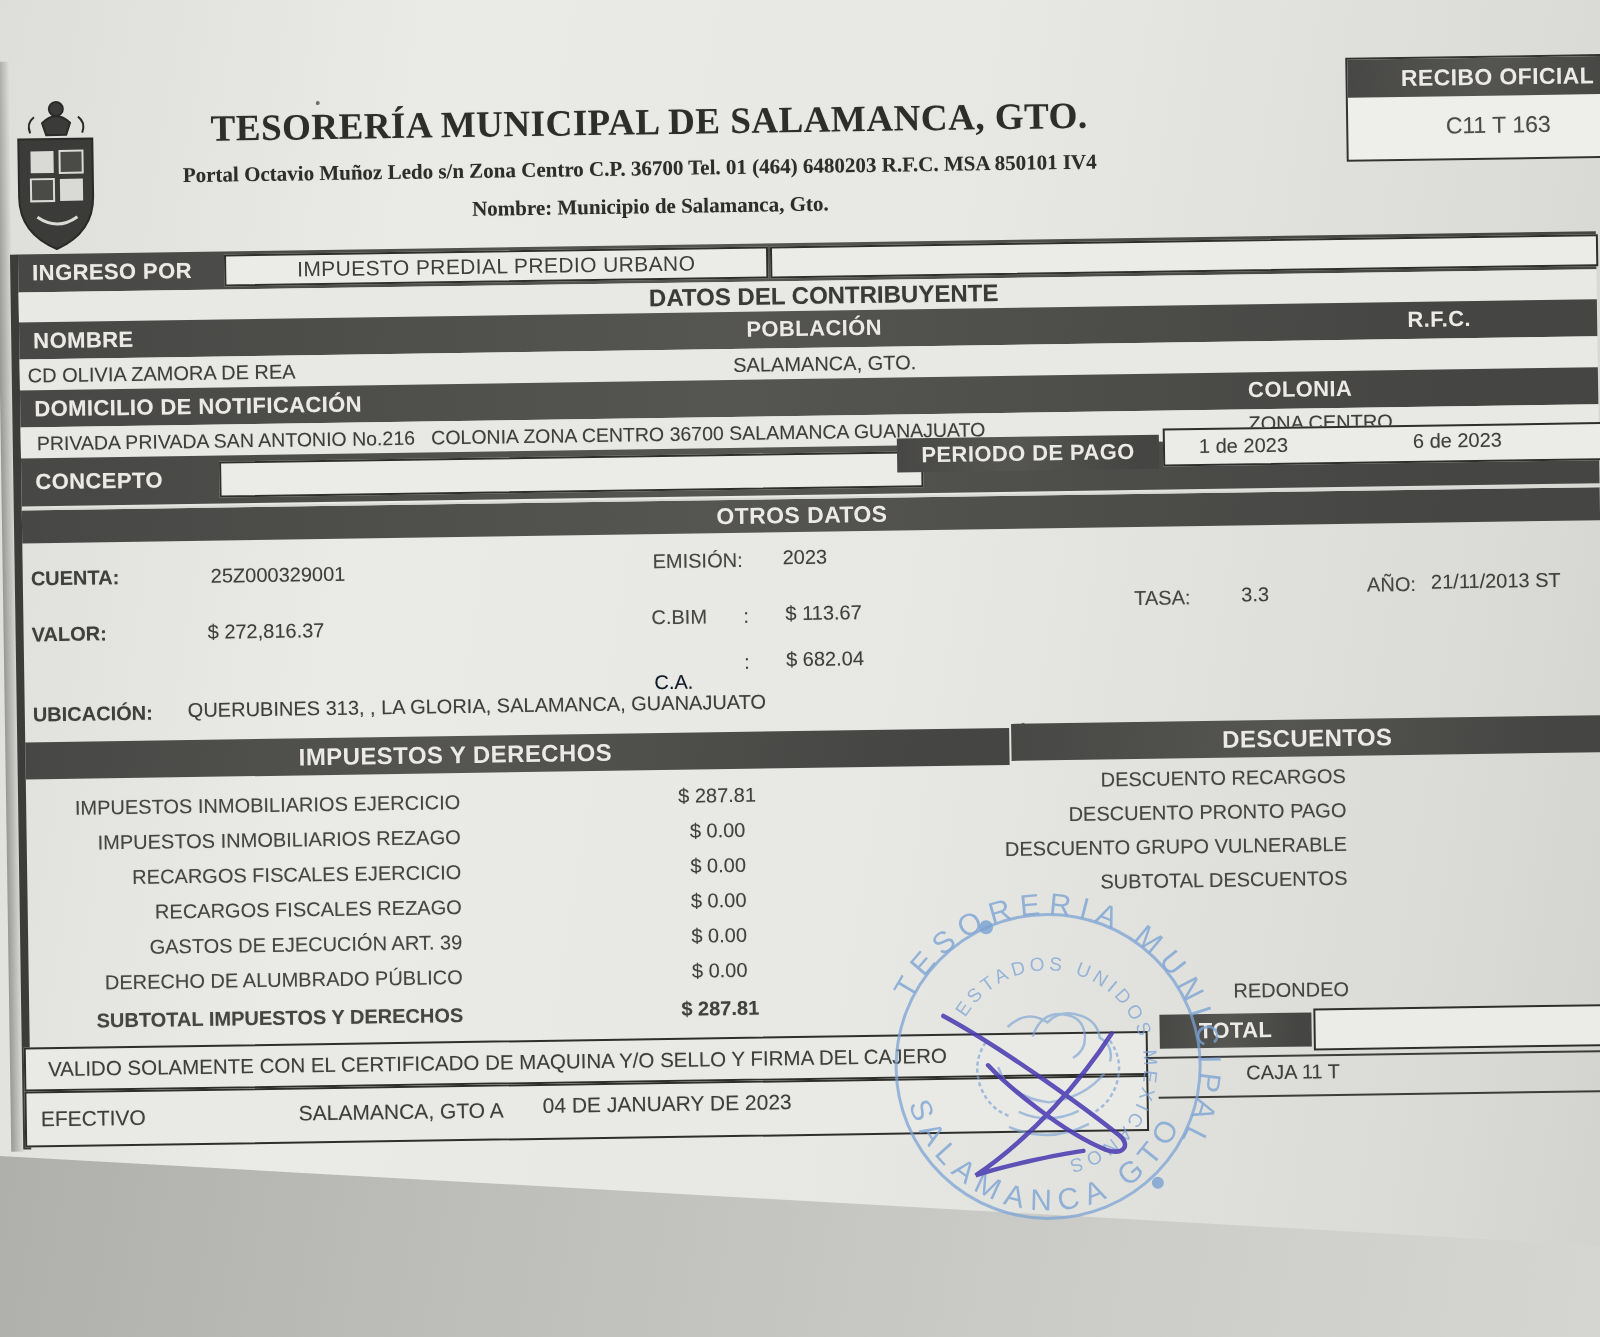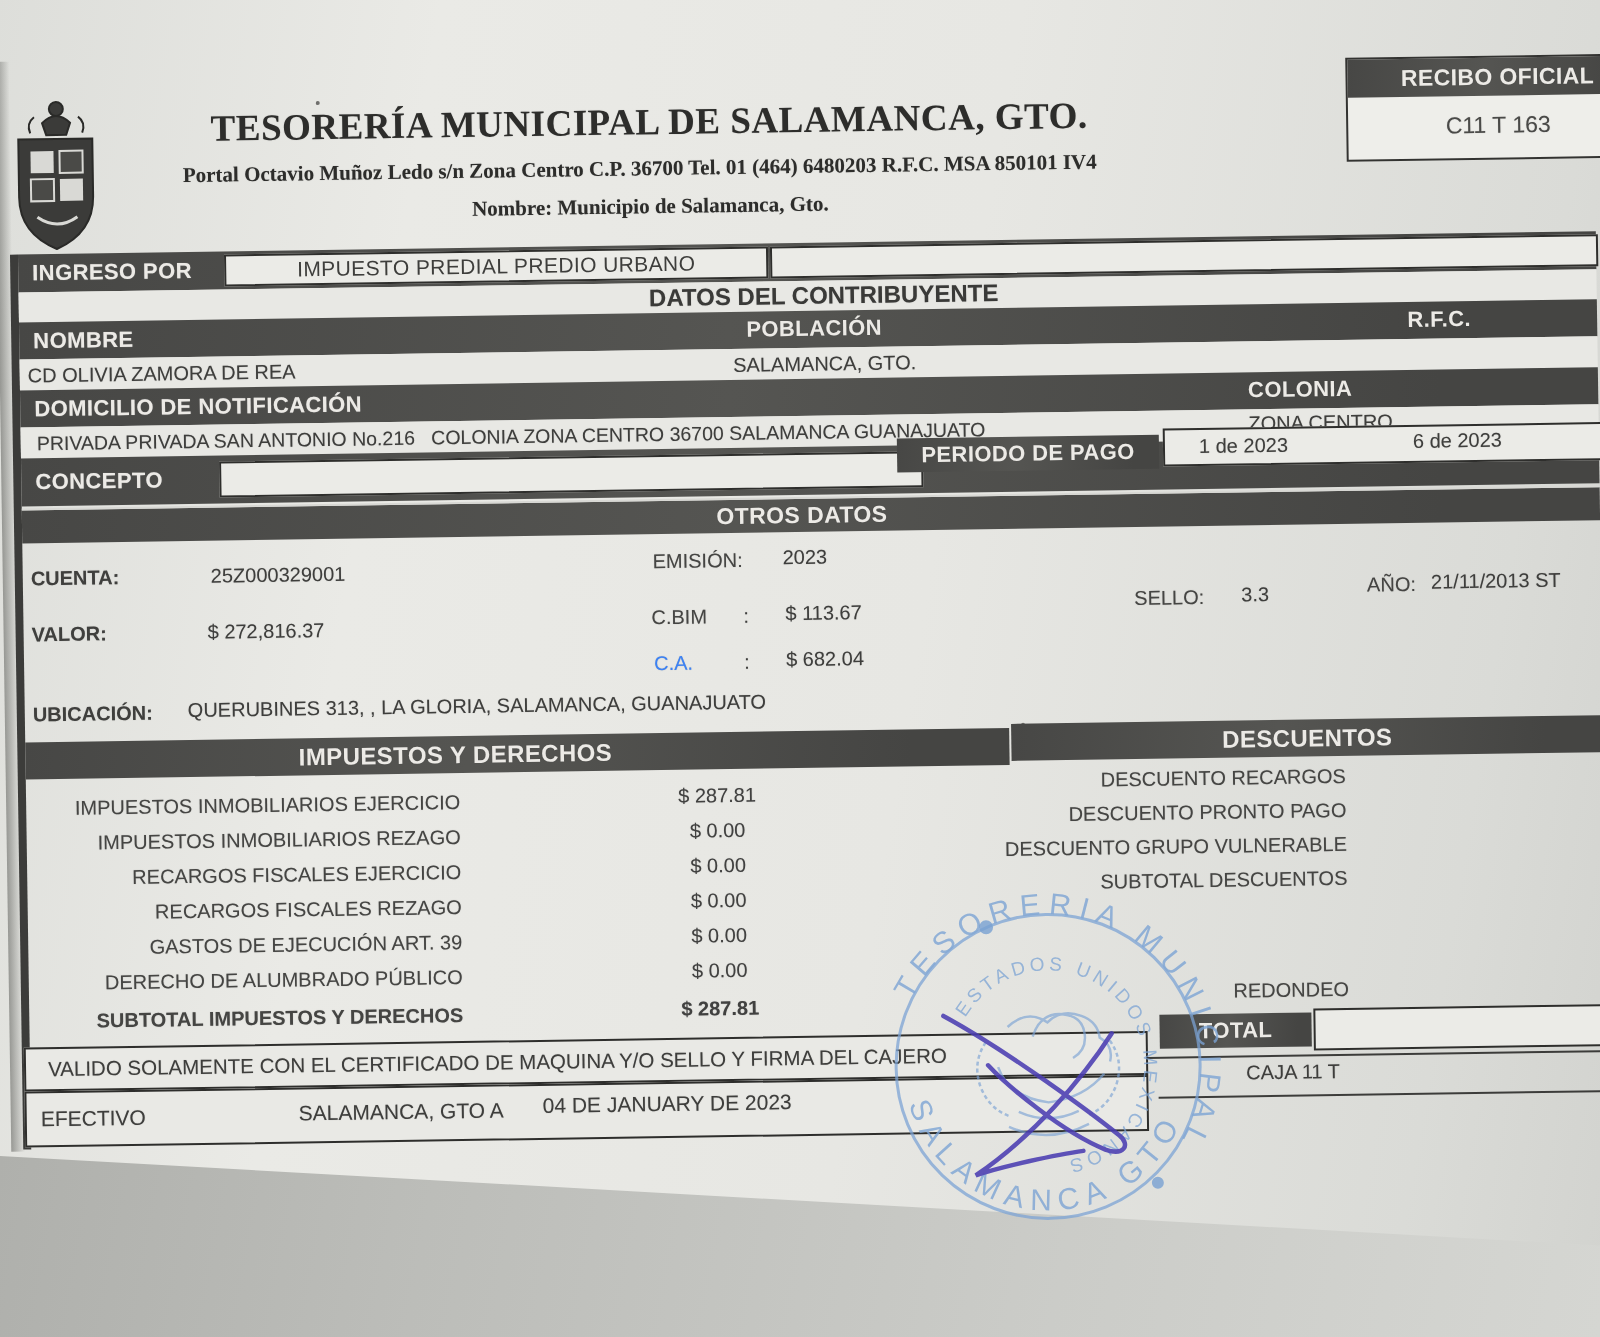--- a/index.html
+++ b/index.html
@@ -117,26 +117,26 @@
   <div class="txt lab" style="left:30px;top:556px;font-size:20px;">CUENTA:</div>
   <div class="txt" style="left:210px;top:556px;font-size:20px;">25Z000329001</div>
   <div class="txt" style="left:652px;top:548px;font-size:20px;color:#454543;">EMISIÓN:</div>
   <div class="txt" style="left:782px;top:546px;font-size:20px;">2023</div>
 
   <div class="txt lab" style="left:30px;top:612px;font-size:20px;">VALOR:</div>
   <div class="txt" style="left:206px;top:612px;font-size:20px;">$ 272,816.37</div>
   <div class="txt" style="left:650px;top:604px;font-size:20px;color:#454543;">C.BIM</div>
   <div class="txt" style="left:742px;top:604px;font-size:20px;">:</div>
   <div class="txt" style="left:784px;top:602px;font-size:20px;">$ 113.67</div>
-  <div class="txt" style="left:1133px;top:592px;font-size:20px;color:#454543;">SELLO:</div>
+  <div class="txt" style="left:1133px;top:592px;font-size:20px;color:#454543;">TASA:</div>
   <div class="txt" style="left:1240px;top:590px;font-size:20px;">3.3</div>
   <div class="txt" style="left:1366px;top:582px;font-size:20px;color:#454543;">AÑO:</div>
   <div class="txt" style="left:1430px;top:580px;font-size:20px;">21/11/2013 ST</div>
 
-  <div class="txt" style="left:652px;top:650px;font-size:20px;color:#3b82f6;">C.A.</div>
+  <div class="txt" style="left:652px;top:669px;font-size:20px;color:#0f172a;">C.A.</div>
   <div class="txt" style="left:742px;top:650px;font-size:20px;">:</div>
   <div class="txt" style="left:784px;top:648px;font-size:20px;">$ 682.04</div>
 
   <div class="txt lab" style="left:30px;top:692px;font-size:20px;">UBICACIÓN:</div>
   <div class="txt" style="left:185px;top:690px;font-size:20px;">QUERUBINES 313, , LA GLORIA, SALAMANCA, GUANAJUATO</div>
 
   <div class="band" style="left:22px;top:731px;width:984px;height:37px;">
     <div class="txt" style="left:150px;top:5px;width:560px;text-align:center;font-size:24px;">IMPUESTOS Y DERECHOS</div>
   </div>
   <div class="band ctr" style="left:1008px;top:727px;width:592px;height:37px;font-size:24px;">DESCUENTOS</div>

